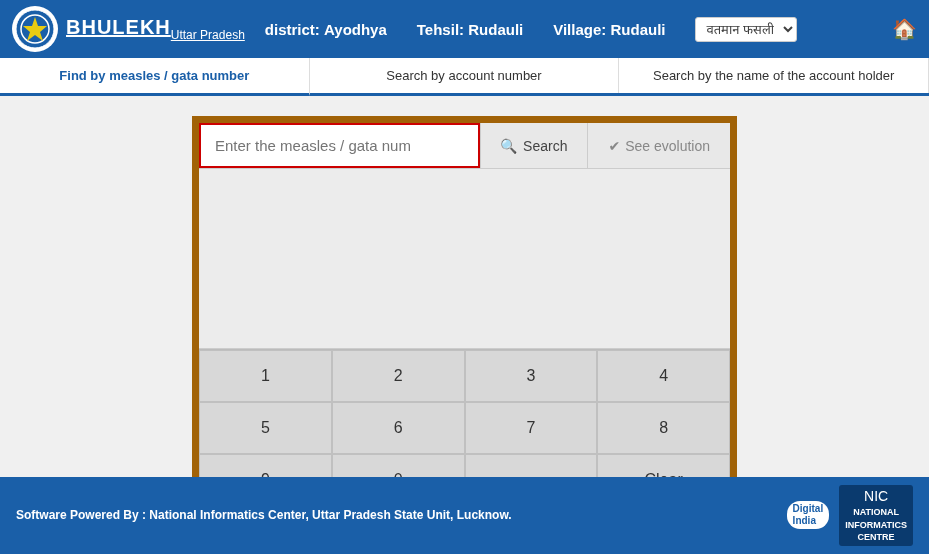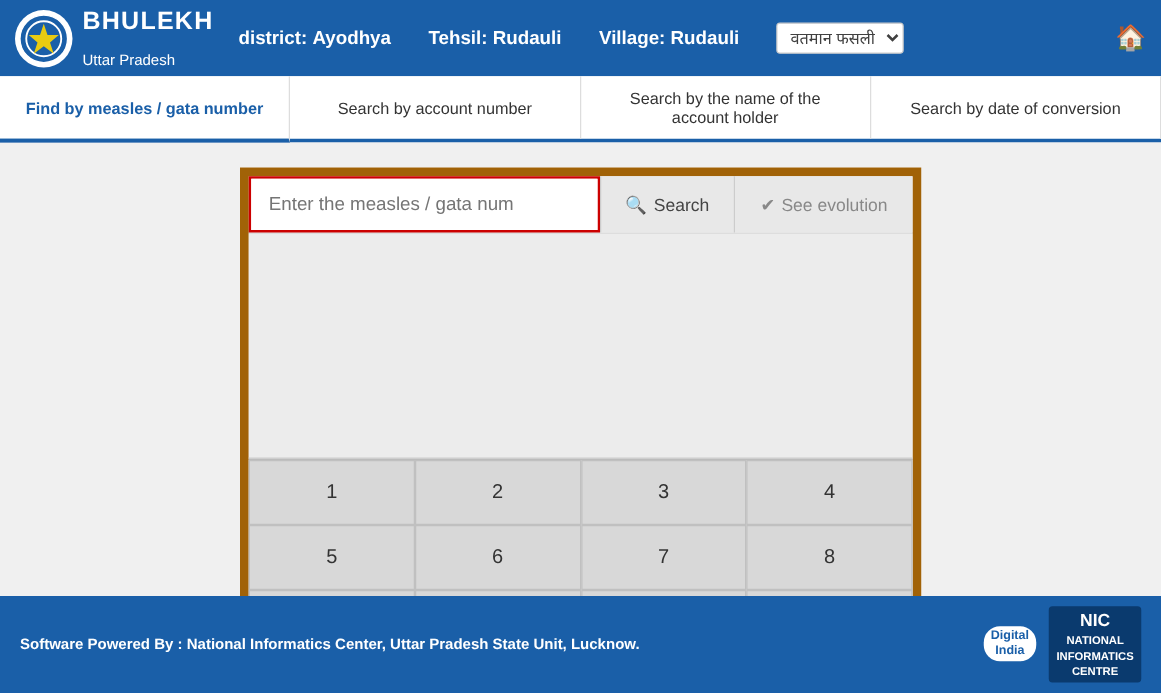--- a/index.html
+++ b/index.html
@@ -23,21 +23,21 @@
       width: 46px;
       height: 46px;
       border-radius: 50%;
       background: white;
       display: flex;
       align-items: center;
       justify-content: center;
       overflow: hidden;
     }
     .logo-circle svg { width: 40px; height: 40px; }
-    .brand-text { display: flex; flex-direction: column; }
+    .brand-text { display: flex; flex-direction: row; text-decoration: underline; }
     .brand-name { font-size: 20px; font-weight: bold; letter-spacing: 1px; }
     .brand-sub { font-size: 12px; margin-top: 12px; }
     .header-info {
       flex: 1;
       display: flex;
       align-items: center;
       gap: 30px;
       font-size: 15px;
     }
     .header-info span { color: #ffffff; font-weight: bold; text-align: right; }
@@ -181,21 +181,20 @@
       align-items: center;
       gap: 10px;
     }
     .footer-logo-digital {
       background: white;
       padding: 2px 6px;
       border-radius: 13px;
       font-size: 10px;
       color: #1a5fa8;
       font-weight: bold;
-      text-align: center;
       line-height: 1.2;
     }
     .footer-logo-nic {
       background: #0a3a6e;
       padding: 2px 6px;
       border-radius: 3px;
       font-size: 9px;
       color: white;
       font-weight: bold;
       text-align: center;
@@ -236,21 +235,20 @@
       <option>वतमान फसली</option>
     </select>
   </div>
   <button class="home-btn">🏠</button>
 </div>
 
 <div class="nav-tabs">
   <div class="nav-tab active">Find by measles / gata number</div>
   <div class="nav-tab">Search by account number</div>
   <div class="nav-tab">Search by the name of the account holder</div>
-  <div class="nav-tab">Search by date of conversion</div>
 </div>
 
 <div class="main-content">
   <div class="search-panel">
 
     <div class="search-input-row">
       <div class="search-input-wrapper">
         <input class="search-input" type="text" placeholder="Enter the measles / gata num" style="">
       </div>
       <button class="search-btn">
@@ -283,19 +281,19 @@
 </div>
 
 <div class="footer">
   <span class="footer-left">Software Powered By : National Informatics Center, Uttar Pradesh State Unit, Lucknow.</span>
   <div class="footer-right">
     <div class="footer-logo-digital">
       <div>Digital</div>
       <div>India</div>
     </div>
     <div class="footer-logo-nic">
-      <div style="font-size:14px;font-weight:bold;">NIC</div>
+      <div style="font-size:14px;font-weight:normal;">NIC</div>
       <div>NATIONAL</div>
       <div>INFORMATICS</div>
       <div>CENTRE</div>
     </div>
   </div>
 </div>
 
 </body></html>

